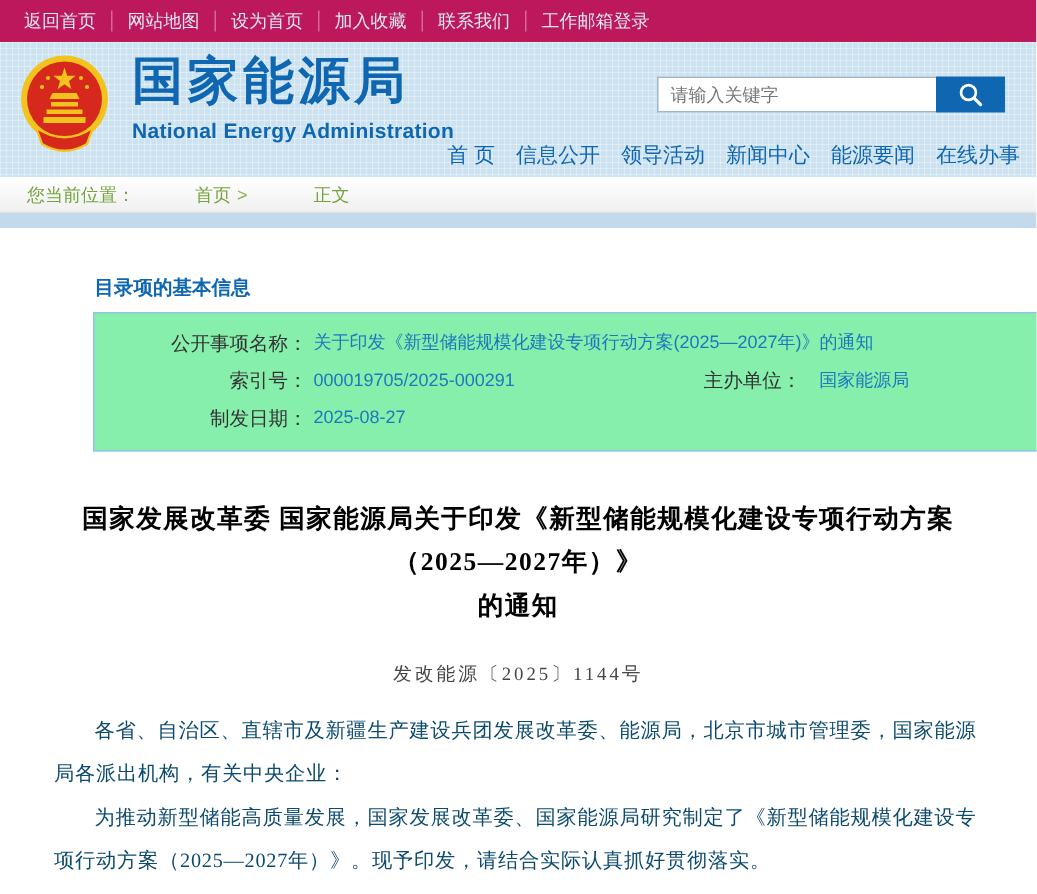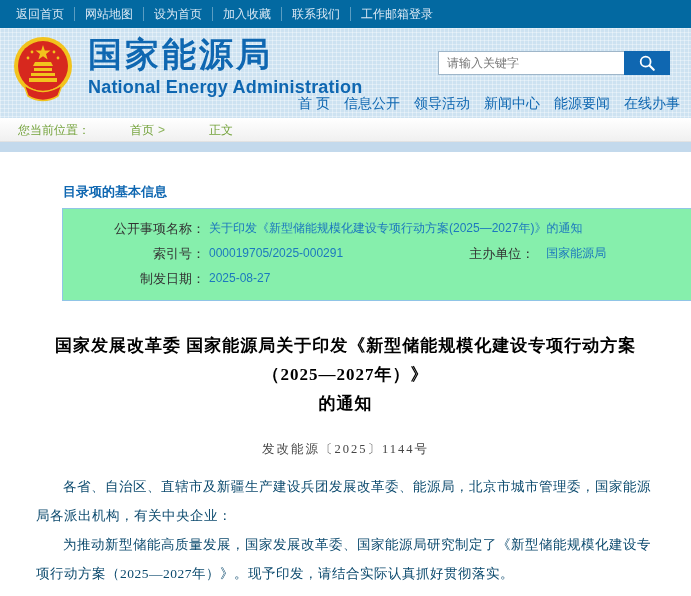--- a/index.html
+++ b/index.html
@@ -6,21 +6,21 @@
   html,body { width:691px; }
   body {
     font-family:"Liberation Sans", sans-serif;
     background:#fff;
     width:691px; height:596px;
     position:relative;
     overflow:hidden;
   }
   
   .topbar {
-    height:28px; background:#0369a1;
+    height:28px; background:#be185d;
     display:flex; align-items:center;
     padding-left:6px;
   }
   .topbar a {
     color:#d9e8f4; font-size:12px; text-decoration:none;
     padding:0 10px; line-height:14px;
     border-right:1px solid rgba(255,255,255,.35);
     cursor:pointer; white-space:nowrap;
   }
   .topbar a:last-child { border-right:none; }
@@ -33,21 +33,21 @@
       linear-gradient(90deg, rgba(255,255,255,.35) 1px, transparent 1px);
     background-size:4px 4px;
   }
   .emblem { position:absolute; left:10px; top:7px; width:66px; height:68px; }
   .sitename { position:absolute; left:88px; top:6px; color:#0f67b1; }
   .sitename .cn {
     font-size:34px; font-weight:bold; letter-spacing:3px; line-height:40px;
     font-family:"Liberation Sans", sans-serif;
   }
   .sitename .en {
-    font-size:18px; font-weight:bold; letter-spacing:.2px; line-height:20px; margin-top:3px;
+    font-size:14px; font-weight:bold; letter-spacing:.2px; line-height:20px; margin-top:3px;
   }
   .searchbox {
     position:absolute; left:438px; top:23px; display:flex; height:24px;
   }
   .searchbox input {
     width:186px; height:24px; border:1px solid #9fb6c9; border-right:none;
     padding:0 8px; font-size:12px; color:#666; outline:none;
     font-family:"Liberation Sans", sans-serif;
   }
   .searchbox input::placeholder { color:#777; }

